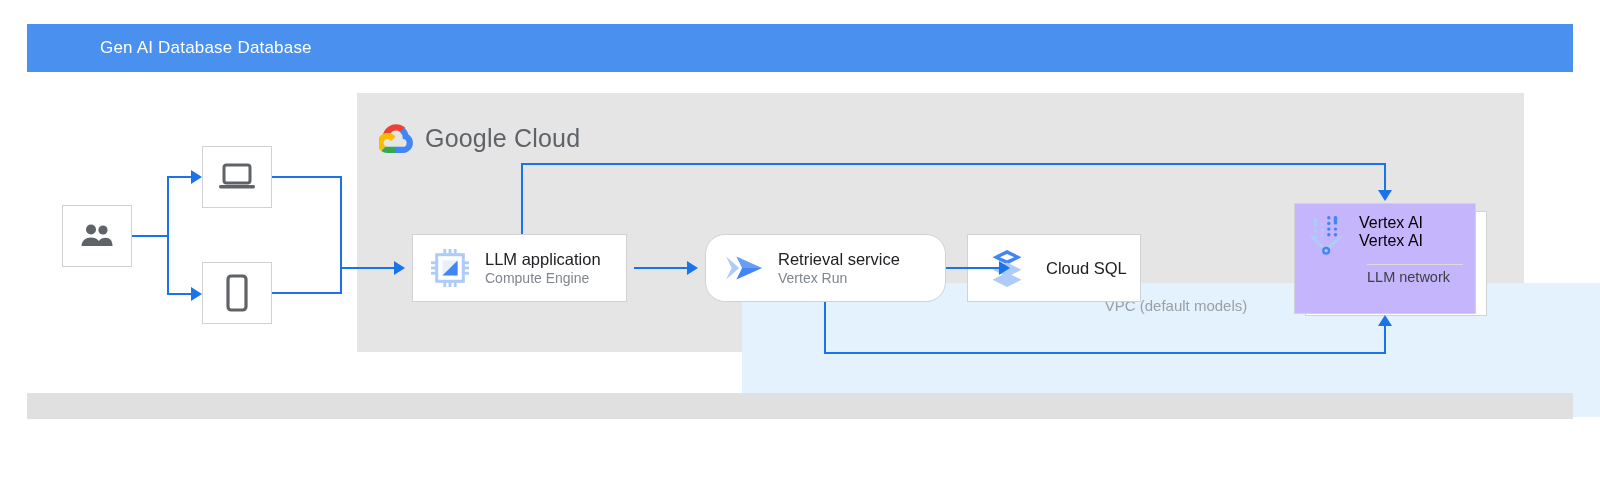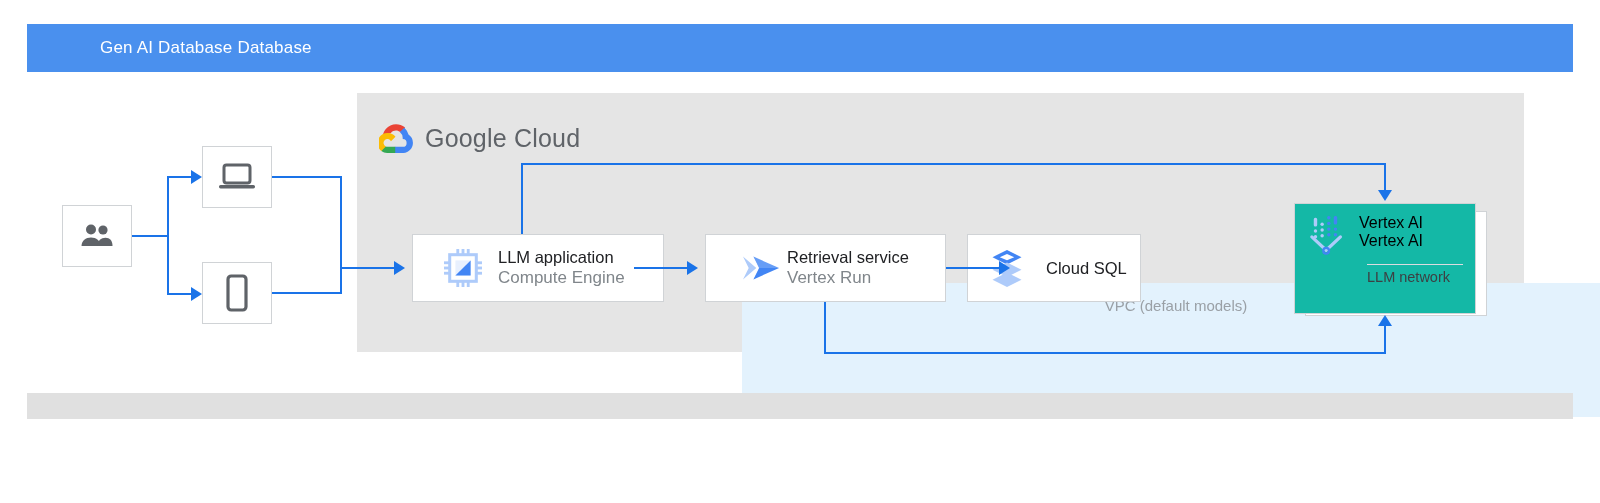--- a/index.html
+++ b/index.html
@@ -54,40 +54,40 @@
   }
 
   
   .node{
     position:absolute;background:#ffffff;border:1px solid #d0d3d6;
     display:flex;align-items:center;box-sizing:border-box;
   }
   .node .ico{flex:0 0 auto;display:flex;align-items:center;justify-content:center;}
   .node .txt{display:flex;flex-direction:column;justify-content:center;}
   .node .t1{font-size:16.5px;color:#202124;line-height:1.25;white-space:nowrap;}
-  .node .t2{font-size:17px;color:#80868b;line-height:1.3;white-space:nowrap;}
+  .node .t2{font-size:14px;color:#80868b;line-height:1.3;white-space:nowrap;}
 
   
   .box-users{left:62px;top:205px;width:70px;height:62px;justify-content:center;}
   .box-laptop{left:202px;top:146px;width:70px;height:62px;justify-content:center;}
   .box-mobile{left:202px;top:262px;width:70px;height:62px;justify-content:center;}
 
   
-  .box-llm{left:412px;top:234px;width:252px;height:68px;padding-left:31px;gap:16px;}
-  .box-retrieval{left:705px;top:234px;width:241px;height:68px;padding-left:35px;gap:4px;}
+  .box-llm{left:412px;top:234px;width:215px;height:68px;padding-left:18px;gap:16px;}
+  .box-retrieval{left:705px;top:234px;width:241px;height:68px;padding-left:18px;gap:12px;border-radius:20px;}
   .box-sql{left:967px;top:234px;width:174px;height:68px;padding-left:22px;gap:22px;}
 
   
   .vertex-outer{
     position:absolute;left:1305px;top:211px;width:182px;height:105px;
     background:#ffffff;border:1px solid #d0d3d6;box-sizing:border-box;
   }
   .vertex-card{
     position:absolute;left:1294px;top:203px;width:182px;height:111px;
-    background:#14b8a6;border:1px solid #d0d3d6;box-sizing:border-box;
+    background:#c4b5fd;border:1px solid #d0d3d6;box-sizing:border-box;
     display:flex;flex-direction:column;
   }
   .vertex-top{display:flex;align-items:flex-start;padding:10px 0 0 14px;gap:10px;}
   .vertex-top .txt{display:flex;flex-direction:column;}
   .vertex-divider{
     height:1px;background:#dadce0;margin:4px 12px 0 72px;
   }
   .vertex-sub{
     padding:4px 0 0 72px;font-size:14.5px;color:#3c4043;line-height:1.18;
   }

